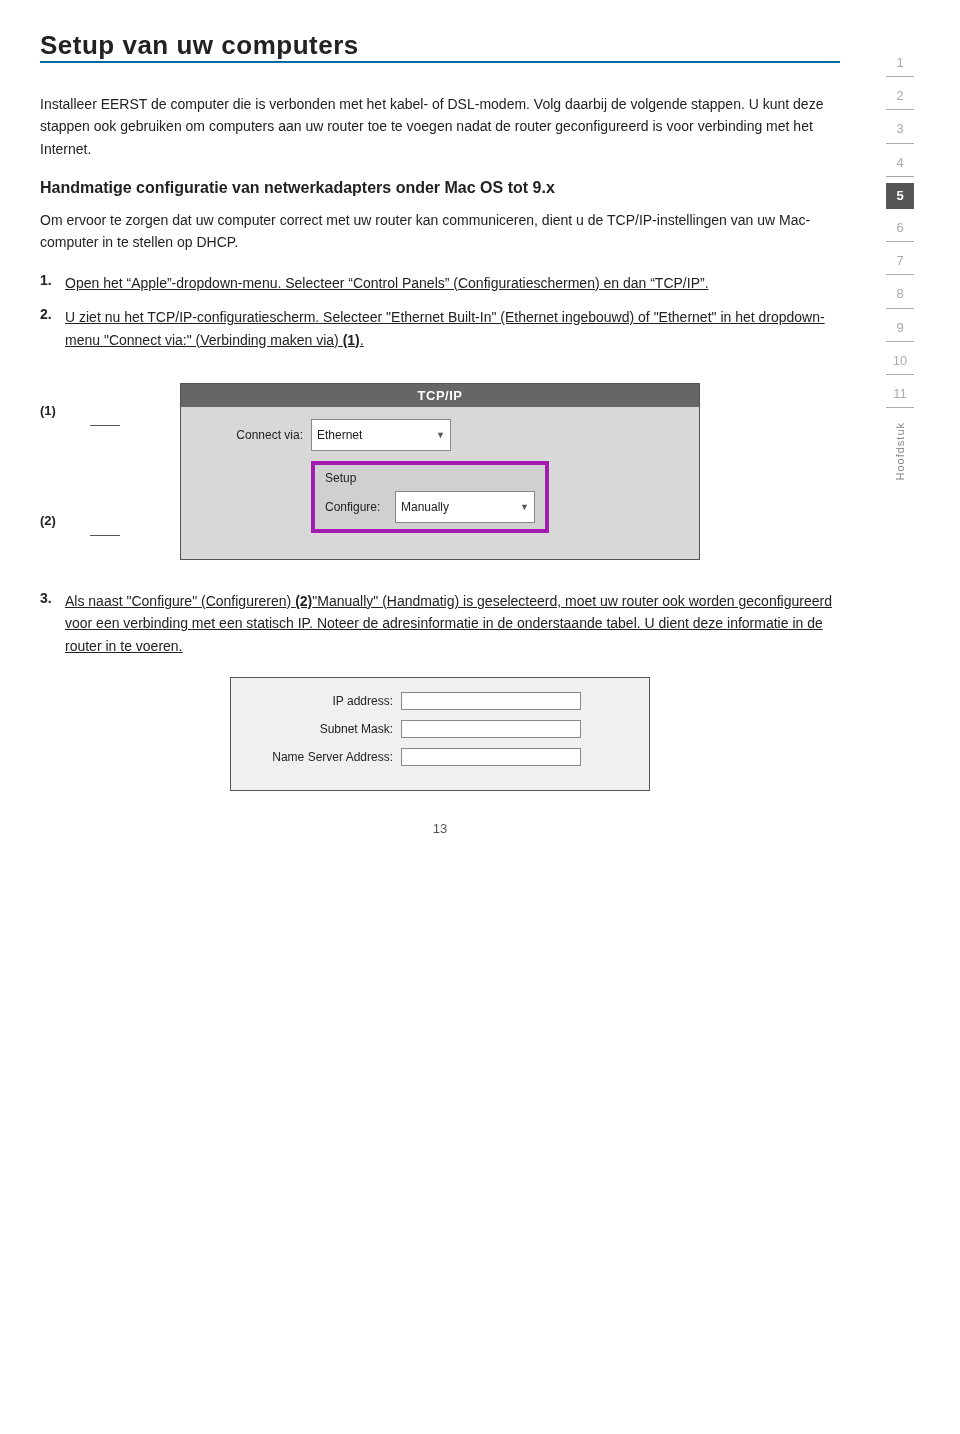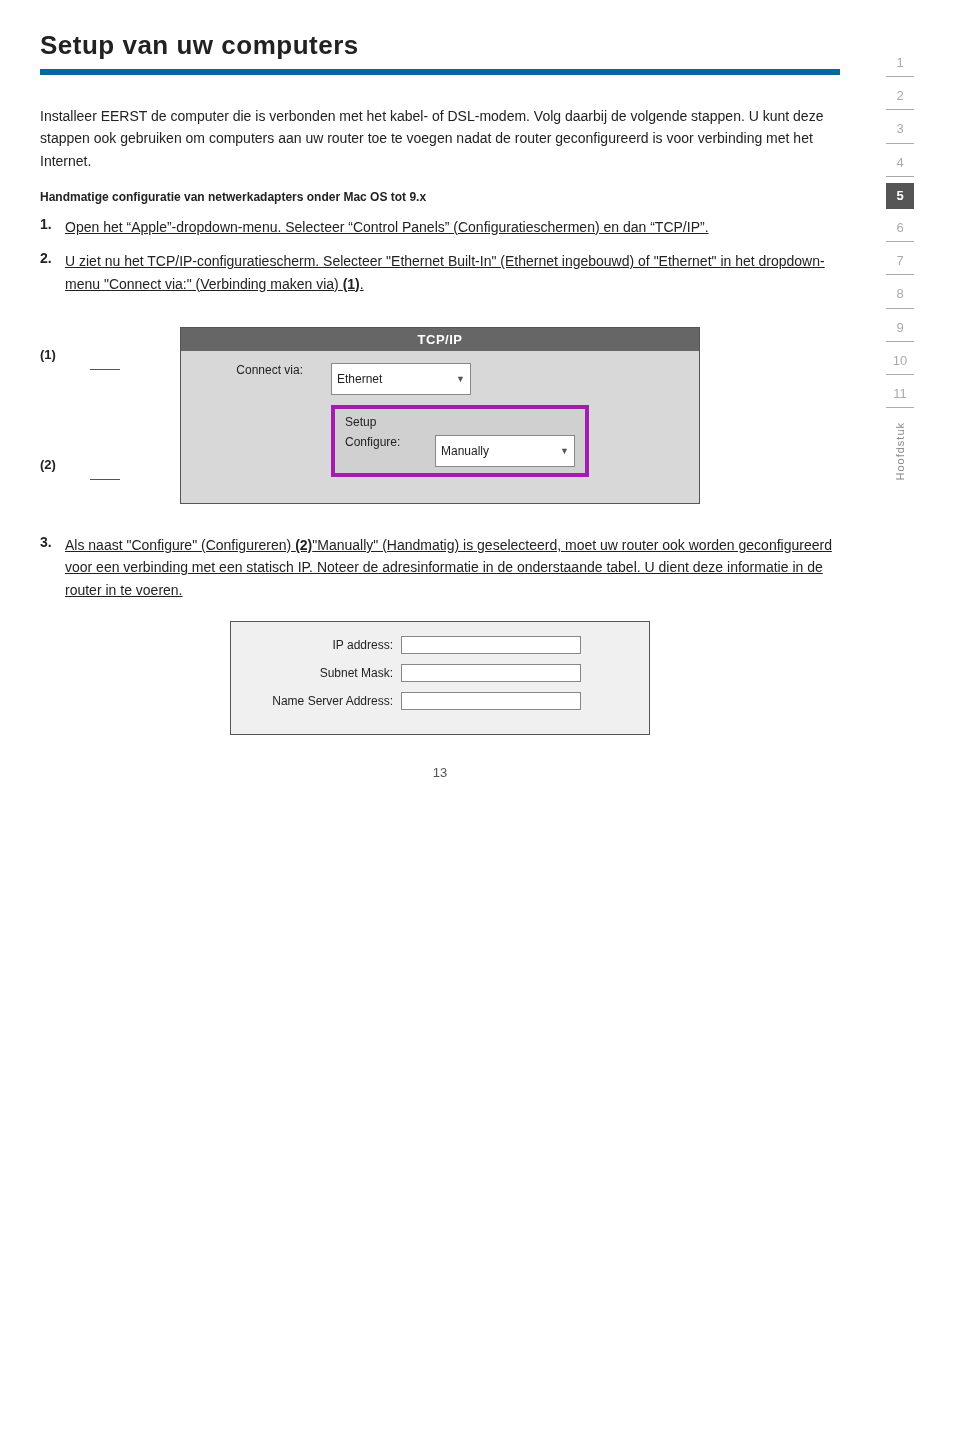--- a/index.html
+++ b/index.html
@@ -68,43 +68,42 @@
       font-size: 11px;
       color: #888;
       writing-mode: vertical-rl;
       transform: rotate(180deg);
       letter-spacing: 1px;
       margin-top: 8px;
     }
 
     
     .page-title-area {
-      border-bottom: 6px solid #0369a1;
-      padding-bottom: 8px;
+      border-bottom: 2px solid #0369a1;
       margin-bottom: 30px;
     }
 
     .page-title {
       font-size: 26px;
       font-weight: bold;
       color: #222;
       letter-spacing: 0.5px;
     }
 
     
     .body-text {
       font-size: 14px;
       line-height: 1.6;
       color: #222;
       margin-bottom: 18px;
     }
 
     
     .section-heading {
-      font-size: 12px;
+      font-size: 16px;
       font-weight: bold;
       color: #222;
       margin-bottom: 10px;
       margin-top: 4px;
       line-height: 1.3;
     }
 
     
     .step {
       display: flex;
@@ -145,22 +144,22 @@
       letter-spacing: 0.5px;
     }
 
     .dialog-body {
       background: #d8d8d8;
       padding: 12px 20px 16px 20px;
     }
 
     .dialog-row {
       display: flex;
+      align-items: center;
       margin-bottom: 10px;
-      gap: 20px;
     }
 
     .dialog-label {
       font-size: 12px;
       color: #222;
       min-width: 110px;
       text-align: right;
       padding-right: 8px;
     }
 
@@ -258,20 +257,21 @@
   <div class="main-content">
 
     <div class="page-title-area">
       <h1 class="page-title">Setup van uw computers</h1>
     </div>
 
     <p class="body-text">Installeer EERST de computer die is verbonden met het kabel- of DSL-modem. Volg daarbij de volgende stappen. U kunt deze stappen ook gebruiken om computers aan uw router toe te voegen nadat de router geconfigureerd is voor verbinding met het Internet.</p>
 
     <h2 class="section-heading">Handmatige configuratie van netwerkadapters onder Mac OS tot 9.x</h2>
 
+    <p class="body-text">Om ervoor te zorgen dat uw computer correct met uw router kan communiceren, dient u de TCP/IP-instellingen van uw Mac-computer in te stellen op DHCP.</p>
 
     <div class="step">
       <span class="step-number">1.</span>
       <span class="step-text">Open het “Apple”-dropdown-menu. Selecteer “Control Panels” (Configuratieschermen) en dan “TCP/IP”.</span>
     </div>
 
     <div class="step">
       <span class="step-number">2.</span>
       <span class="step-text">U ziet nu het TCP/IP-configuratiescherm. Selecteer "Ethernet Built-In" (Ethernet ingebouwd) of "Ethernet" in het dropdown-menu "Connect via:" (Verbinding maken via) <span class="highlight-bold">(1)</span>.</span>
     </div>

